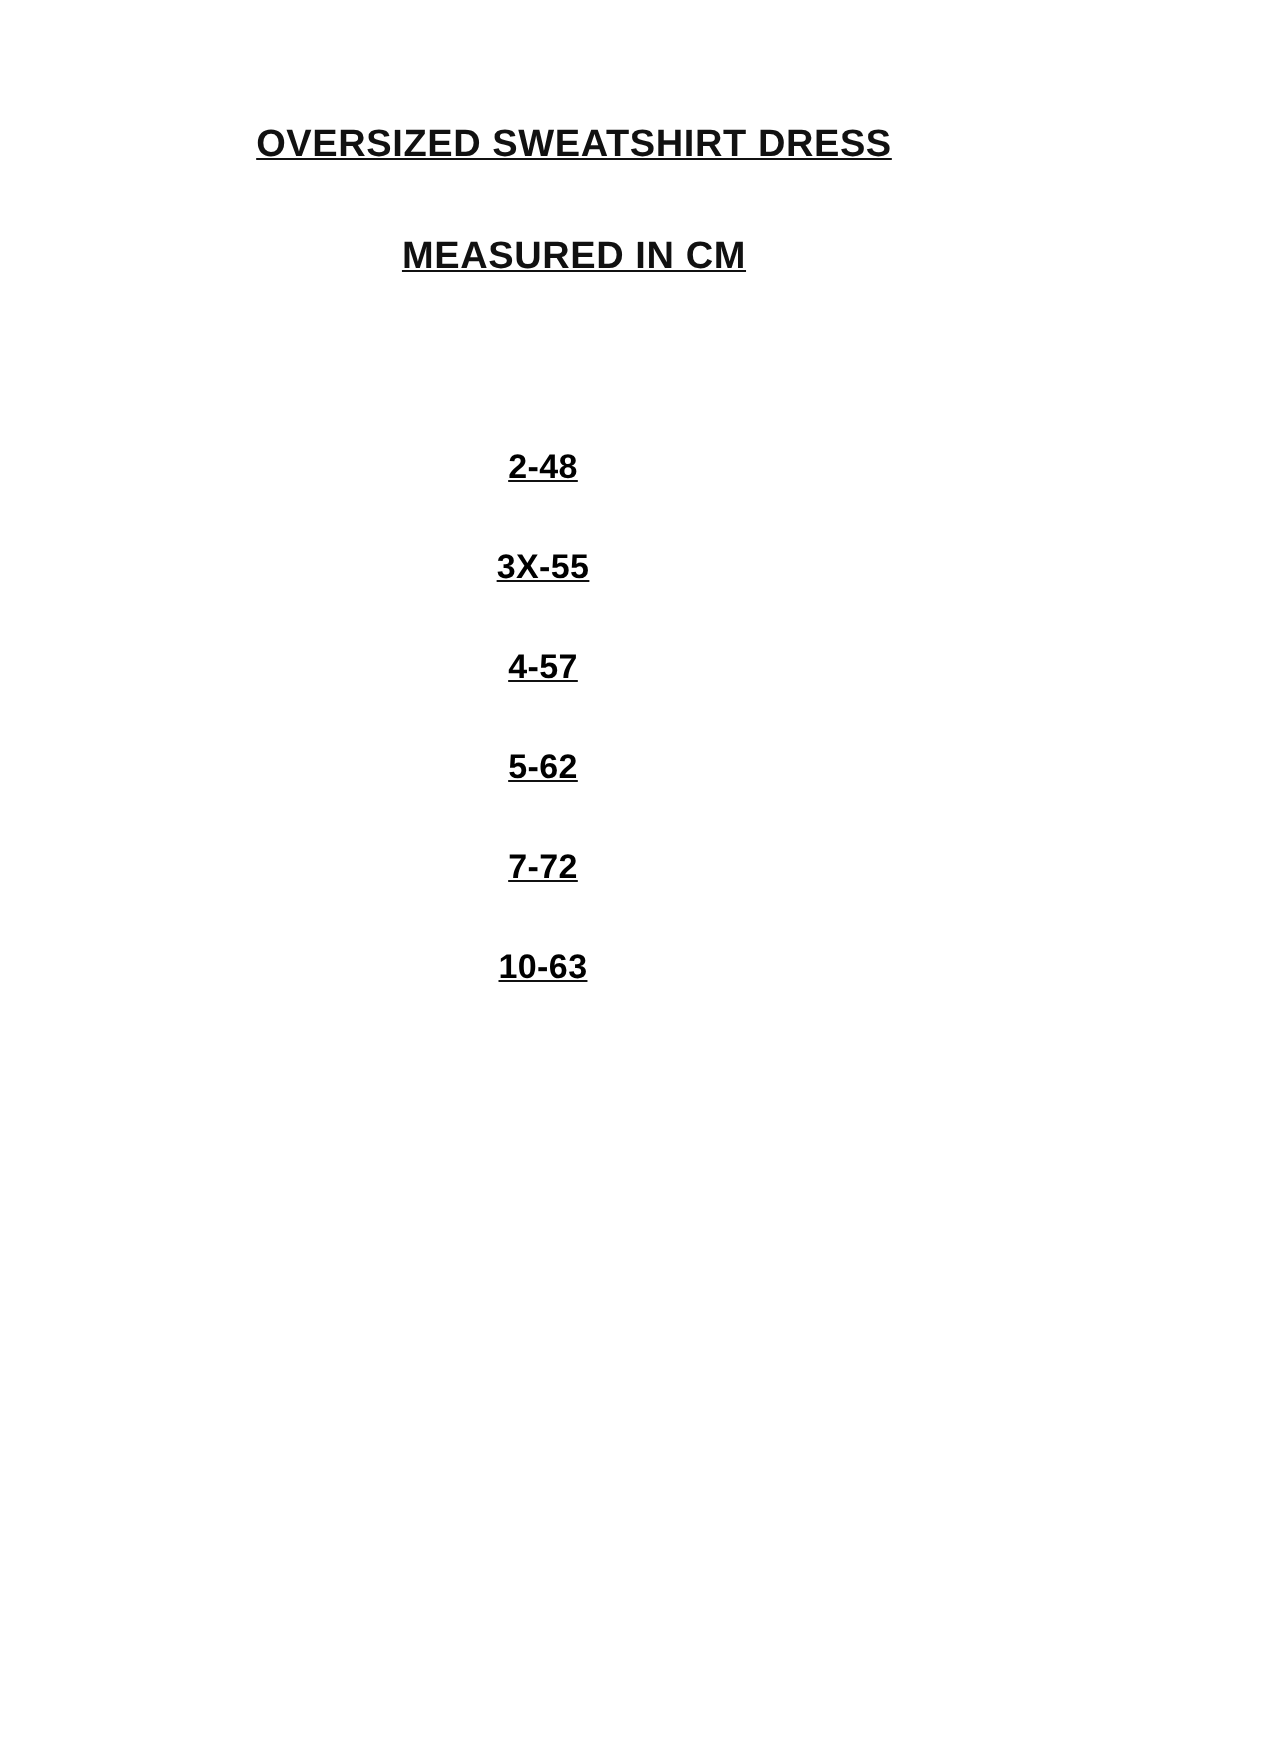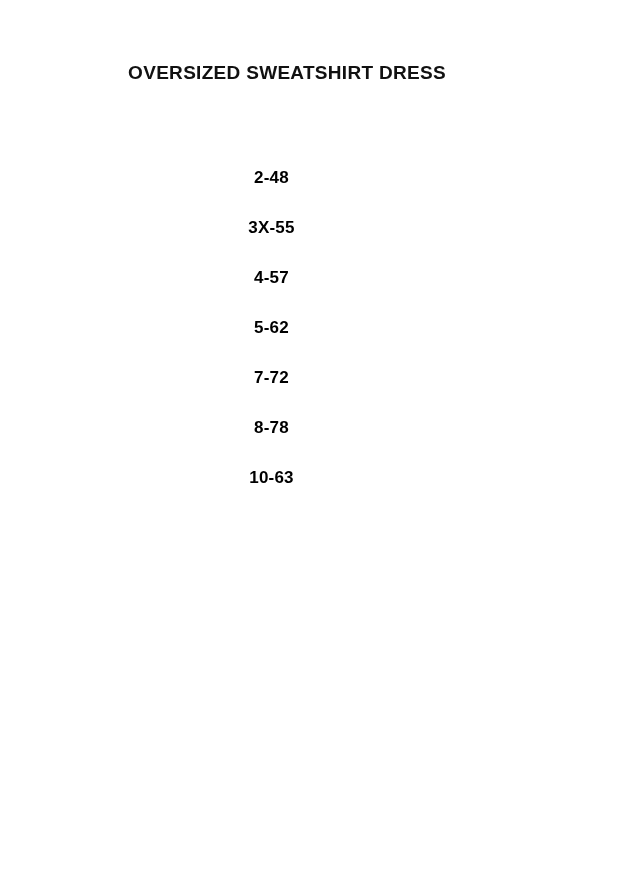--- a/index.html
+++ b/index.html
@@ -12,20 +12,21 @@
     background: #ffffff;
     font-family: "Liberation Sans", sans-serif;
     color: #111111;
     overflow: hidden;
   }
   .page {
     width: 574px;
     height: 871px;
     position: relative;
     box-sizing: border-box;
+    text-decoration: underline;
   }
   .title-block {
     text-align: center;
     padding-top: 62px;
   }
   .title {
     font-size: 19px;
     font-weight: bold;
     letter-spacing: 0.3px;
     line-height: 1.2;
@@ -54,25 +55,25 @@
     padding-right: 31px;
   }
 </style>
 </head>
 <body>
 
 <div class="page">
 
   <div class="title-block">
     <div class="title">OVERSIZED SWEATSHIRT DRESS</div>
+    <div class="subtitle">MEASURED IN CM</div>
   </div>
 
   <div class="size-list">
     <div class="size-row">2-48</div>
     <div class="size-row">3X-55</div>
     <div class="size-row">4-57</div>
     <div class="size-row">5-62</div>
     <div class="size-row">7-72</div>
-    <div class="size-row">8-78</div>
     <div class="size-row">10-63</div>
   </div>
 
 </div>
 
 </body></html>

